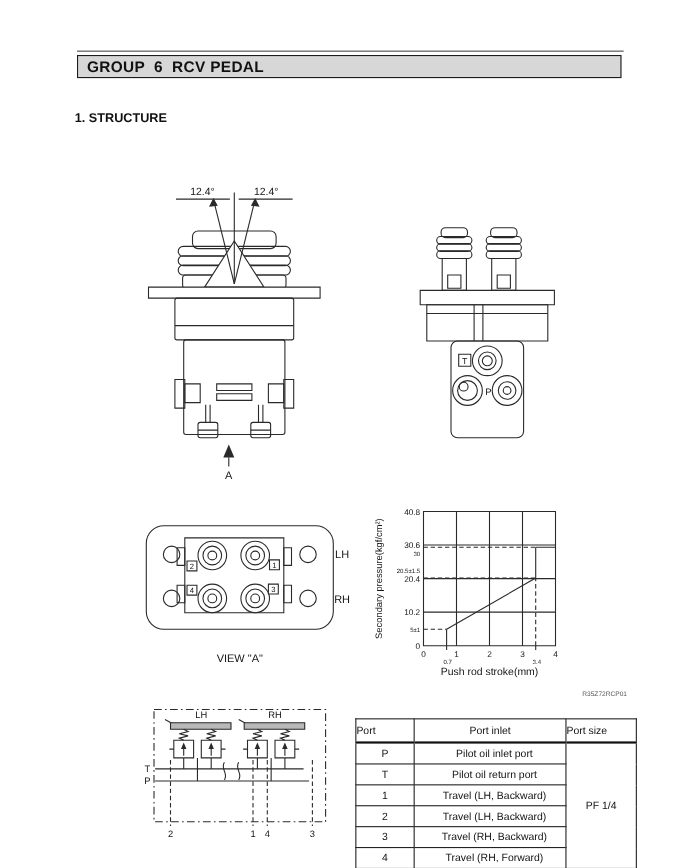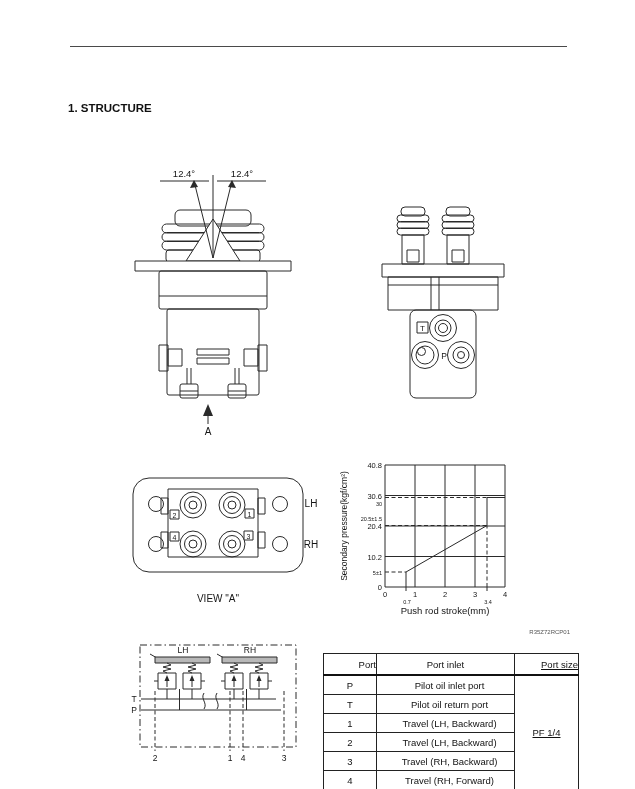--- a/index.html
+++ b/index.html
@@ -21,32 +21,33 @@
   .fillg{fill:#b8b8b8;}
   .arr{fill:#2a2a2a;stroke:none;}
   .dash{stroke-dasharray:4 2.5;}
   .dashdot{stroke-dasharray:7 3 1.5 3;}
   .t75{font-size:7.5px;} .t55{font-size:5.5px;} .t85{font-size:8.5px;}
   .t95{font-size:9.5px;} .t10{font-size:10px;} .t7{font-size:7px;} .t8{font-size:8px;}
   
   .port-table{position:absolute;left:323px;top:653px;border-collapse:collapse;
               font-size:9.5px;color:#111;table-layout:fixed;border:1.5px solid #111;}
   .port-table td{border:1px solid #222;height:18px;padding:0;vertical-align:middle;}
-  .port-table tr.hdr td{height:20px;text-align:right;border-bottom:2.5px solid #111;}
+  .port-table tr.hdr td{height:20px;text-align:left;border-bottom:2.5px solid #111;}
   .c-port{width:52px;text-align:center;}
   .c-name{width:129px;padding-left:8px !important;text-align:center;}
-  .c-size{width:63px;text-align:center;text-decoration:underline;}
+  .c-size{width:63px;text-align:center;}
 </style>
 </head>
 <body>
 
 <div class="page">
 
   <div class="abs top-rule"></div>
 
+  <div class="abs title-bar">GROUP  6  RCV PEDAL</div>
 
   <div class="abs section-heading">1. STRUCTURE</div>
 
 
   <svg class="abs" style="left:123px;top:162px" width="200" height="276" viewBox="0 0 200 276">
     <g>
       <rect x="52" y="48" width="76" height="16" rx="5"></rect>
       <rect x="39" y="62" width="102" height="9" rx="4.5"></rect>
       <rect x="39" y="70.5" width="102" height="9" rx="4.5"></rect>
       <rect x="39" y="79" width="102" height="9" rx="4.5"></rect>

